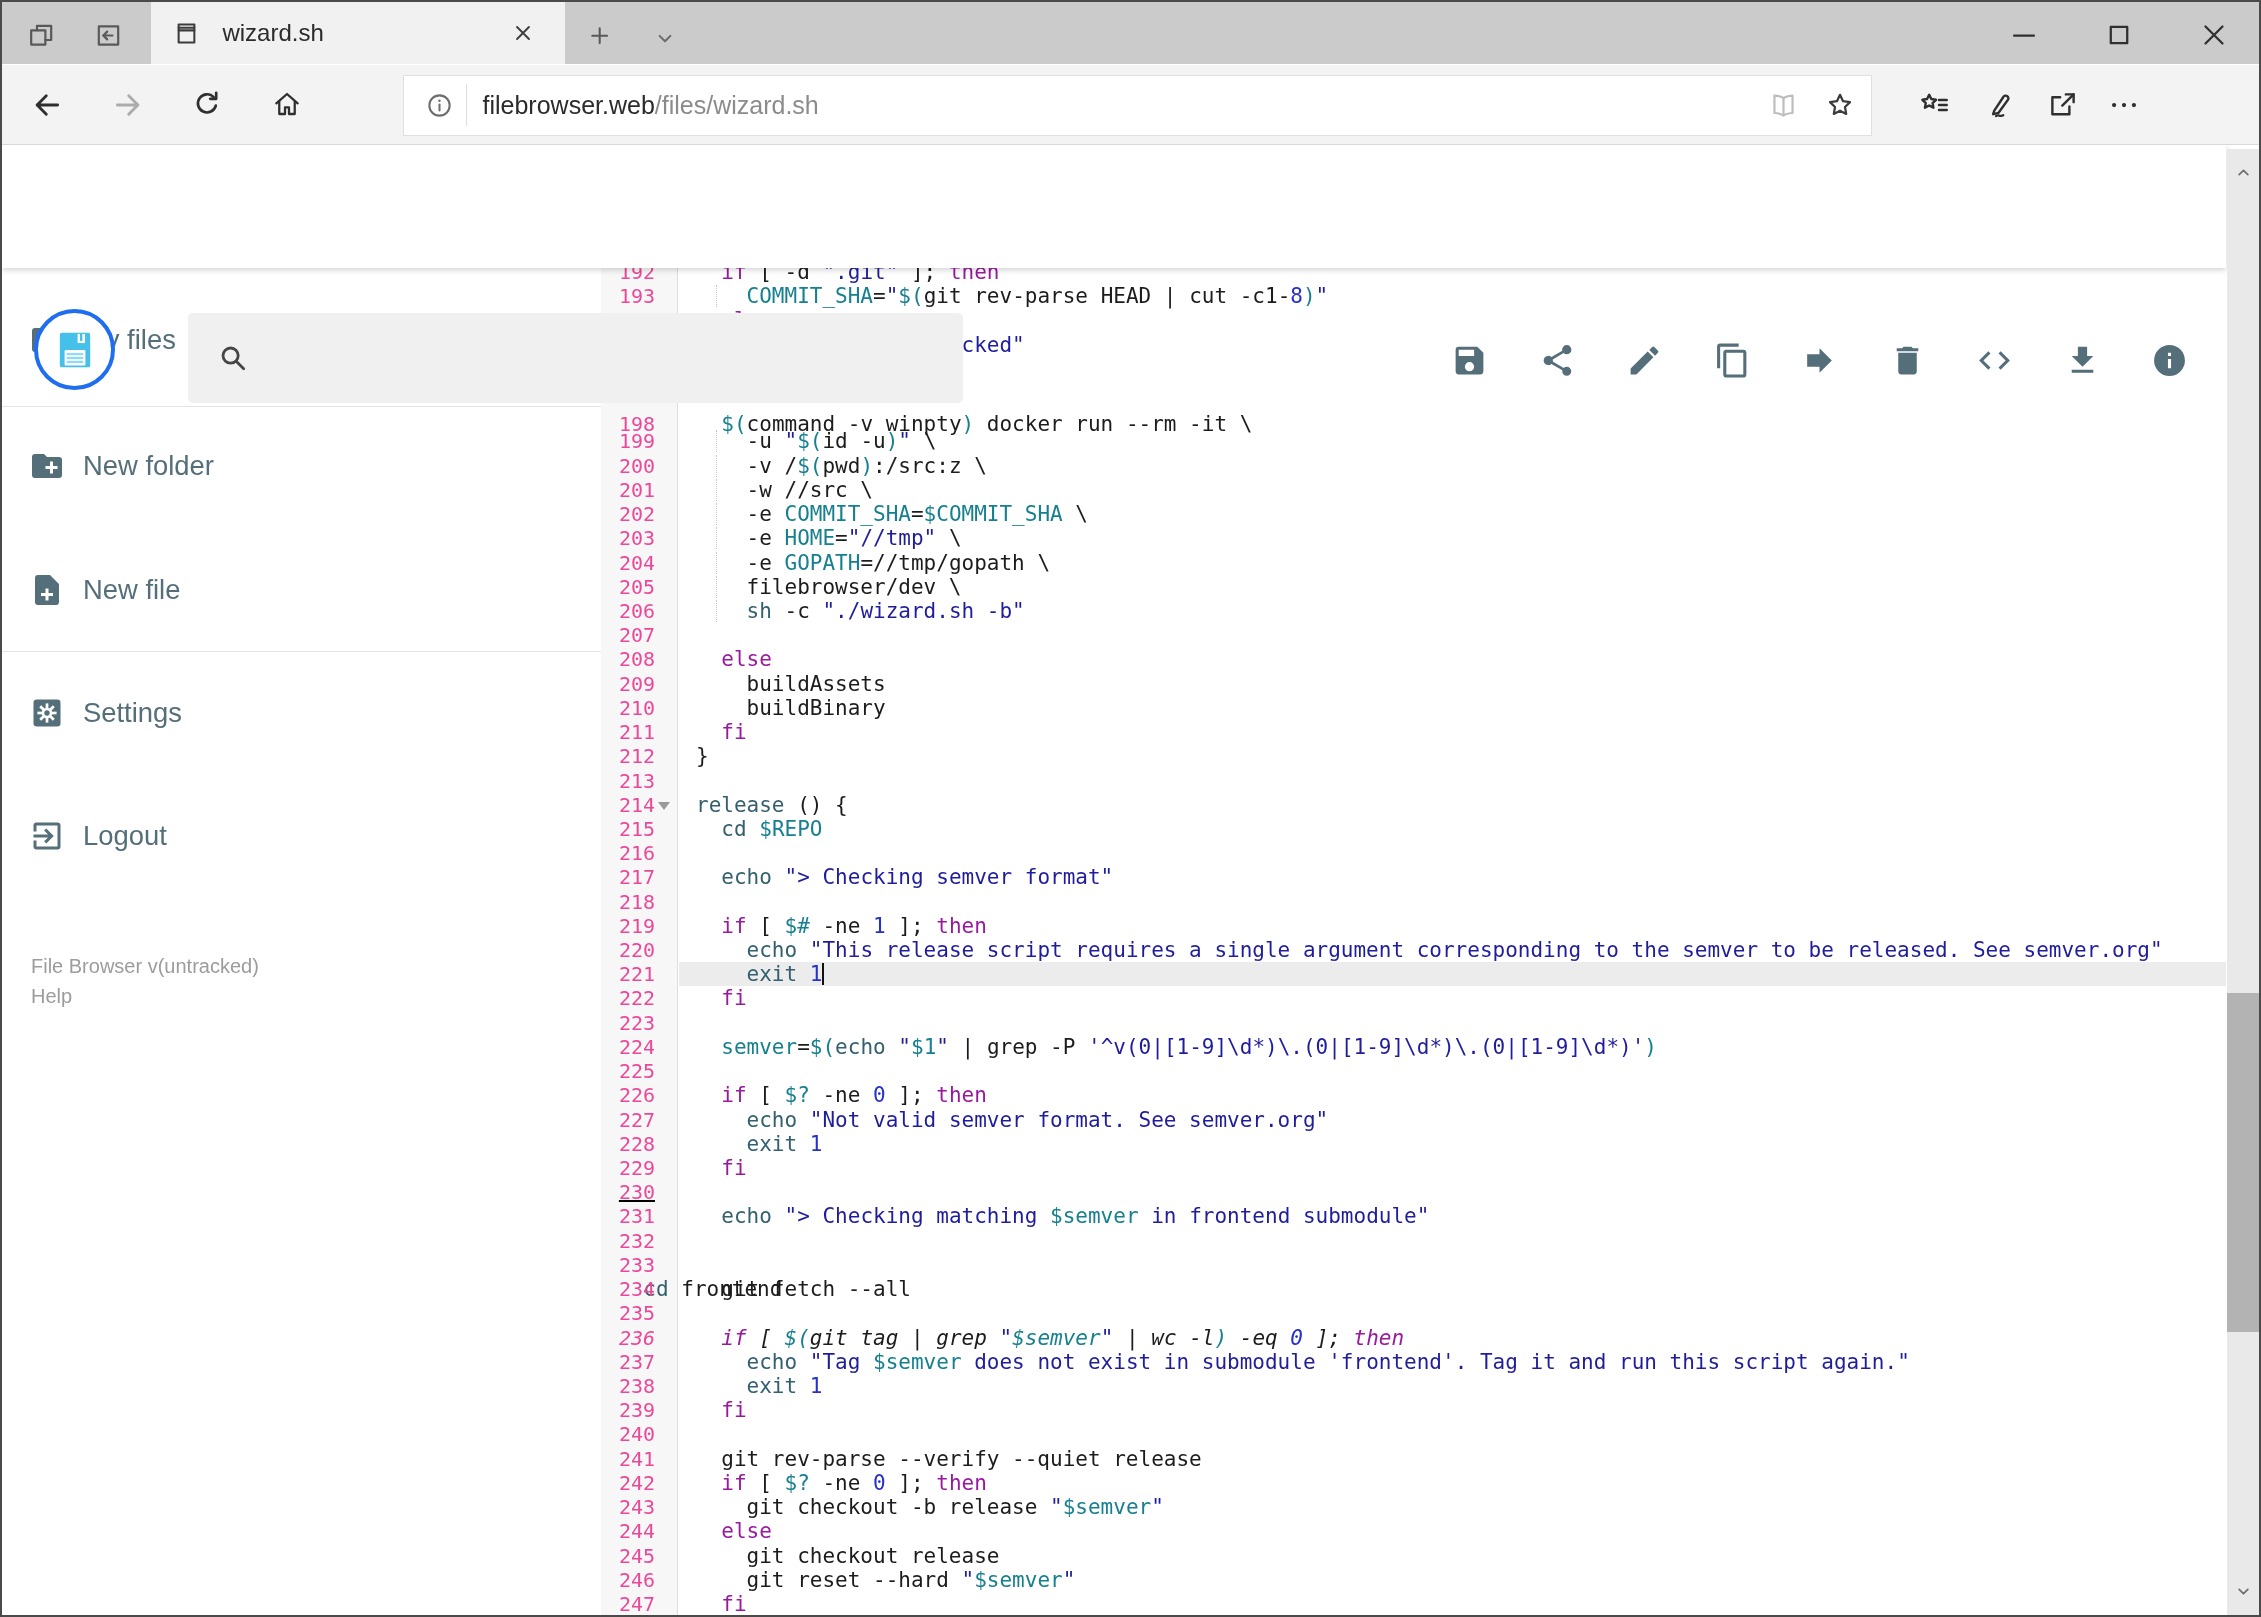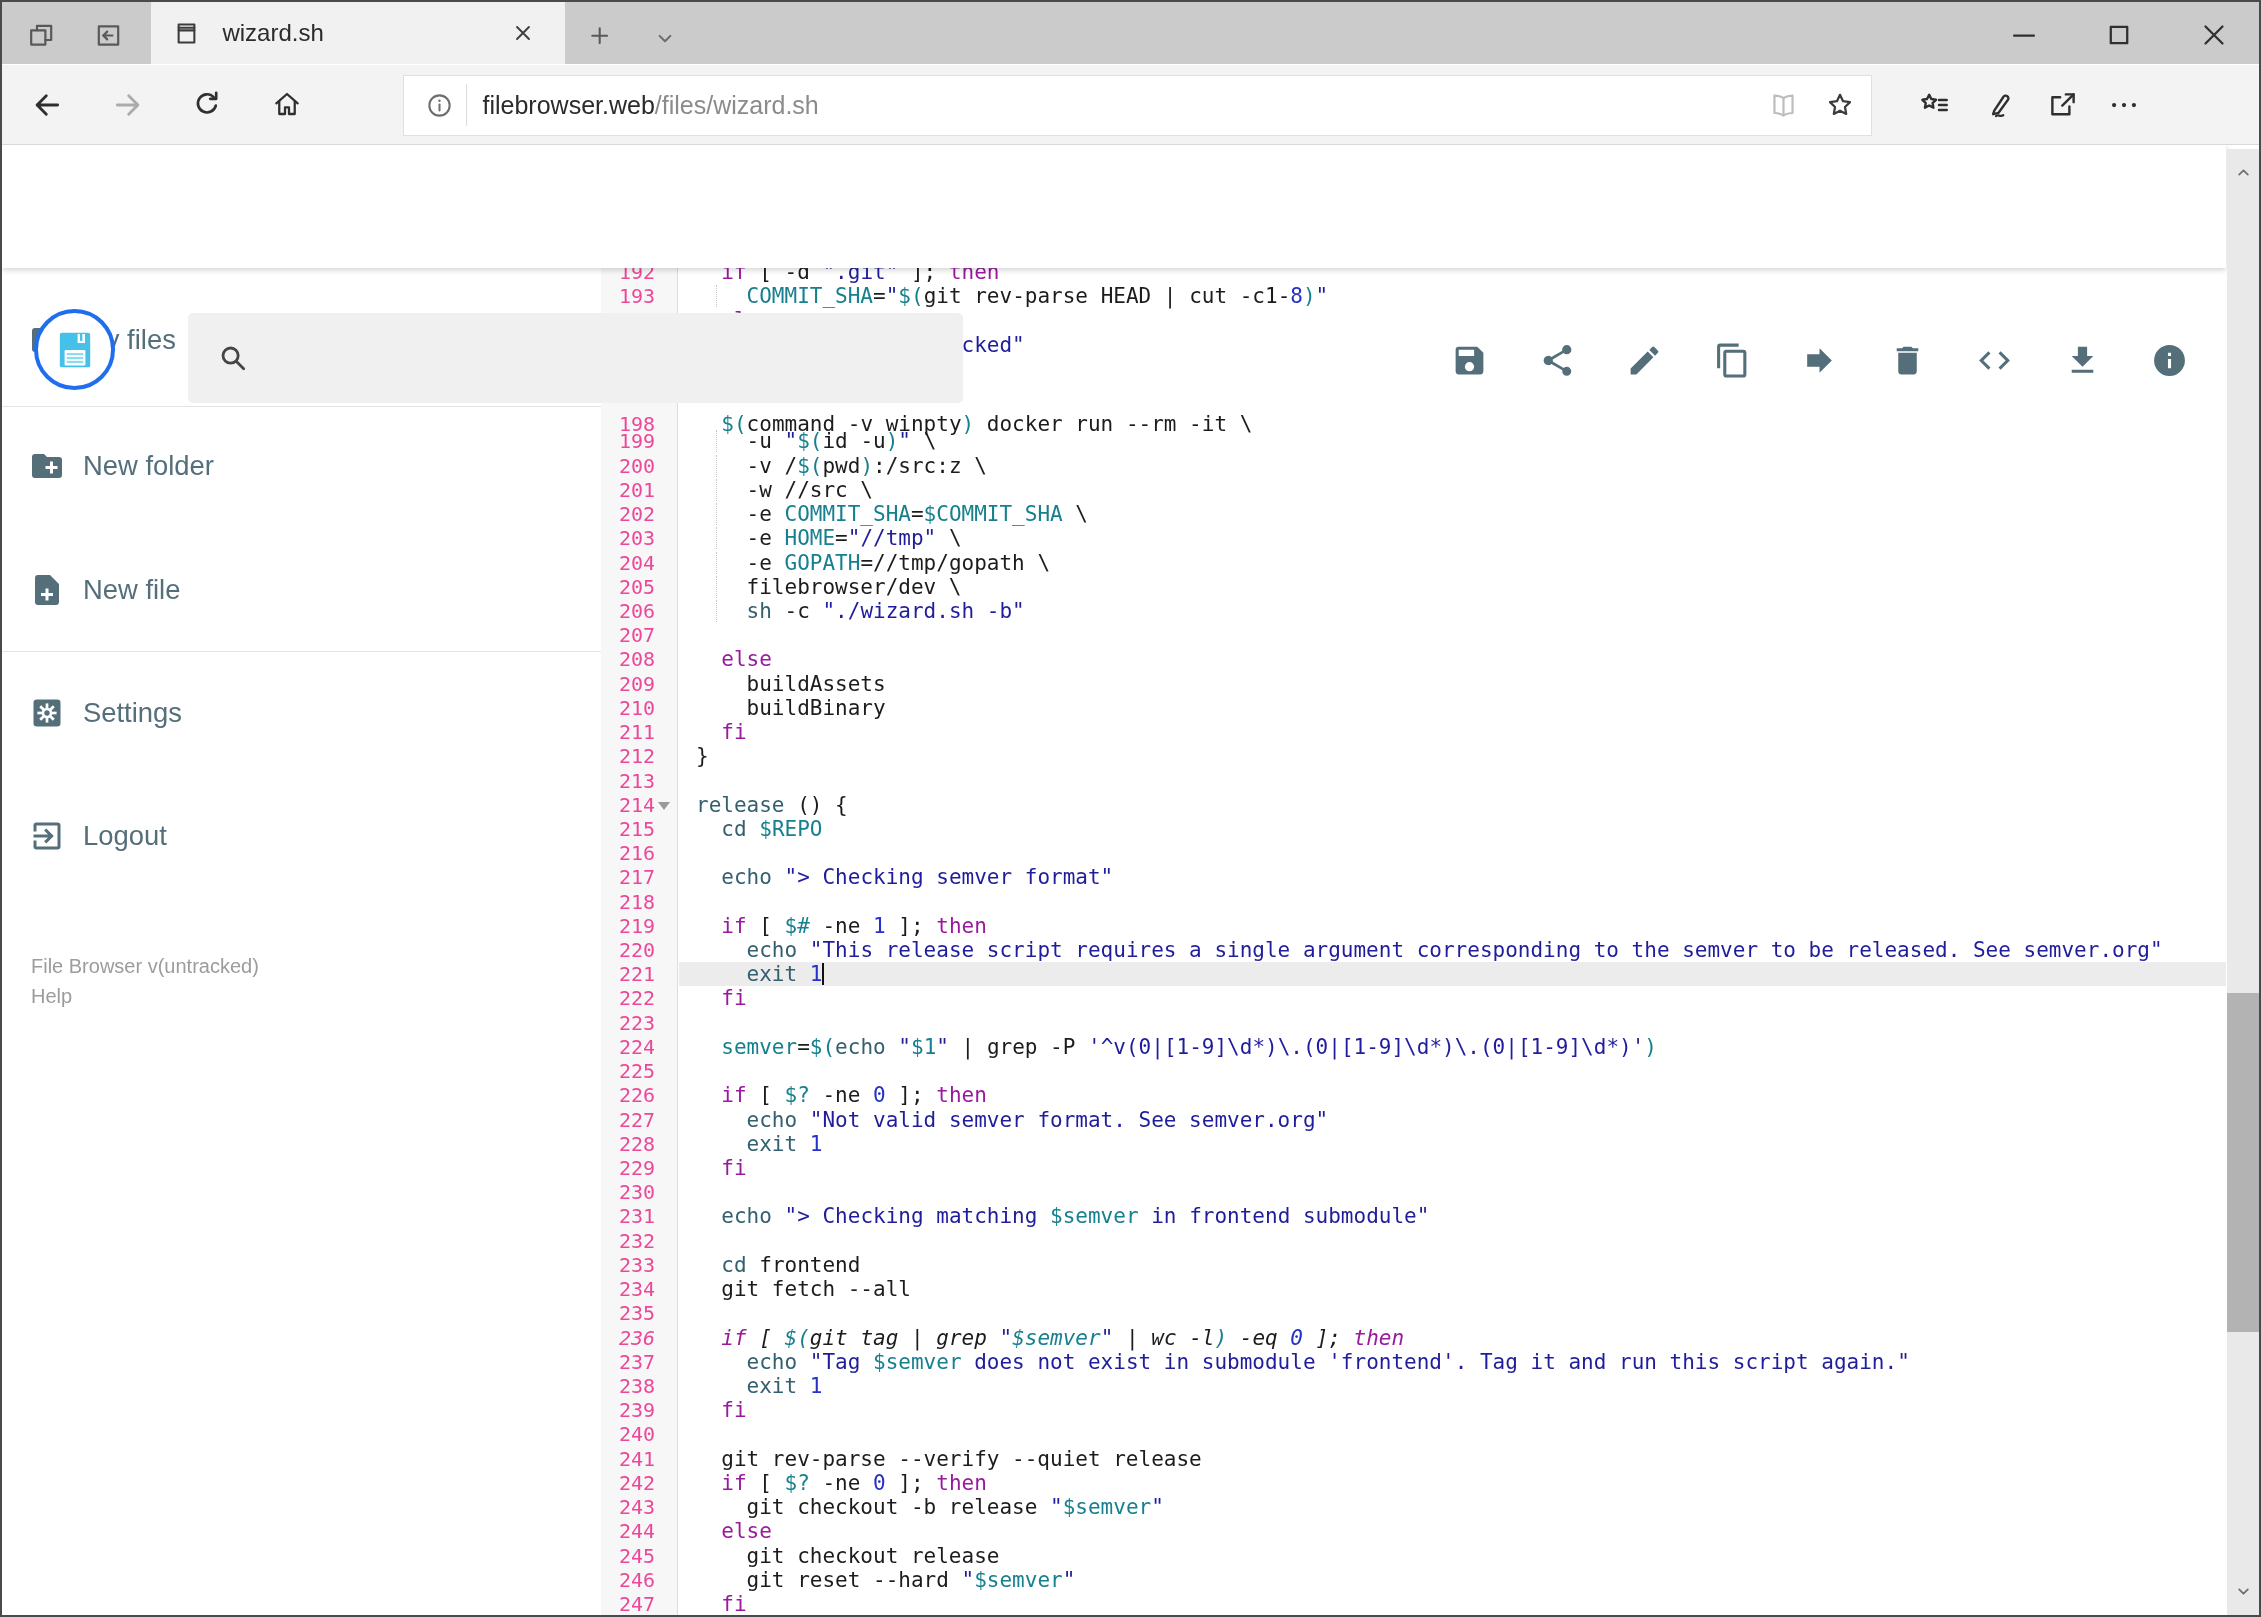--- a/index.html
+++ b/index.html
@@ -480,33 +480,33 @@
           <div class="cl"><span class="tk-pl">    </span><span class="tk-bi">echo</span><span class="tk-pl"> </span><span class="tk-st">"Not valid semver format. See semver.org"</span></div>
         </div>
         <div class="cm-row" style="top: 864px;">
           <div class="ln">228</div>
           <div class="cl"><span class="tk-pl">    </span><span class="tk-bi">exit</span><span class="tk-pl"> </span><span class="tk-nu">1</span></div>
         </div>
         <div class="cm-row" style="top: 888px;">
           <div class="ln">229</div>
           <div class="cl"><span class="tk-pl">  </span><span class="tk-kw">fi</span></div>
         </div>
-        <div class="cm-row" style="top: 912px;">
+        <div class="cm-row" style="top: 912px; text-decoration: underline;">
           <div class="ln">230</div>
           <div class="cl"></div>
         </div>
         <div class="cm-row" style="top: 936px;">
           <div class="ln">231</div>
           <div class="cl"><span class="tk-pl">  </span><span class="tk-bi">echo</span><span class="tk-pl"> </span><span class="tk-st">"&gt; Checking matching </span><span class="tk-va">$semver</span><span class="tk-st"> in frontend submodule"</span></div>
         </div>
         <div class="cm-row" style="top: 961px;">
           <div class="ln">232</div>
           <div class="cl"></div>
         </div>
-        <div class="cm-row" style="top: 985px;">
+        <div class="cm-row" style="top: 985px; flex-direction: column;">
           <div class="ln">233</div>
           <div class="cl"><span class="tk-pl">  </span><span class="tk-bi">cd</span><span class="tk-pl"> frontend</span></div>
         </div>
         <div class="cm-row" style="top: 1009px;">
           <div class="ln">234</div>
           <div class="cl"><span class="tk-pl">  git fetch --all</span></div>
         </div>
         <div class="cm-row" style="top: 1033px;">
           <div class="ln">235</div>
           <div class="cl"></div>

